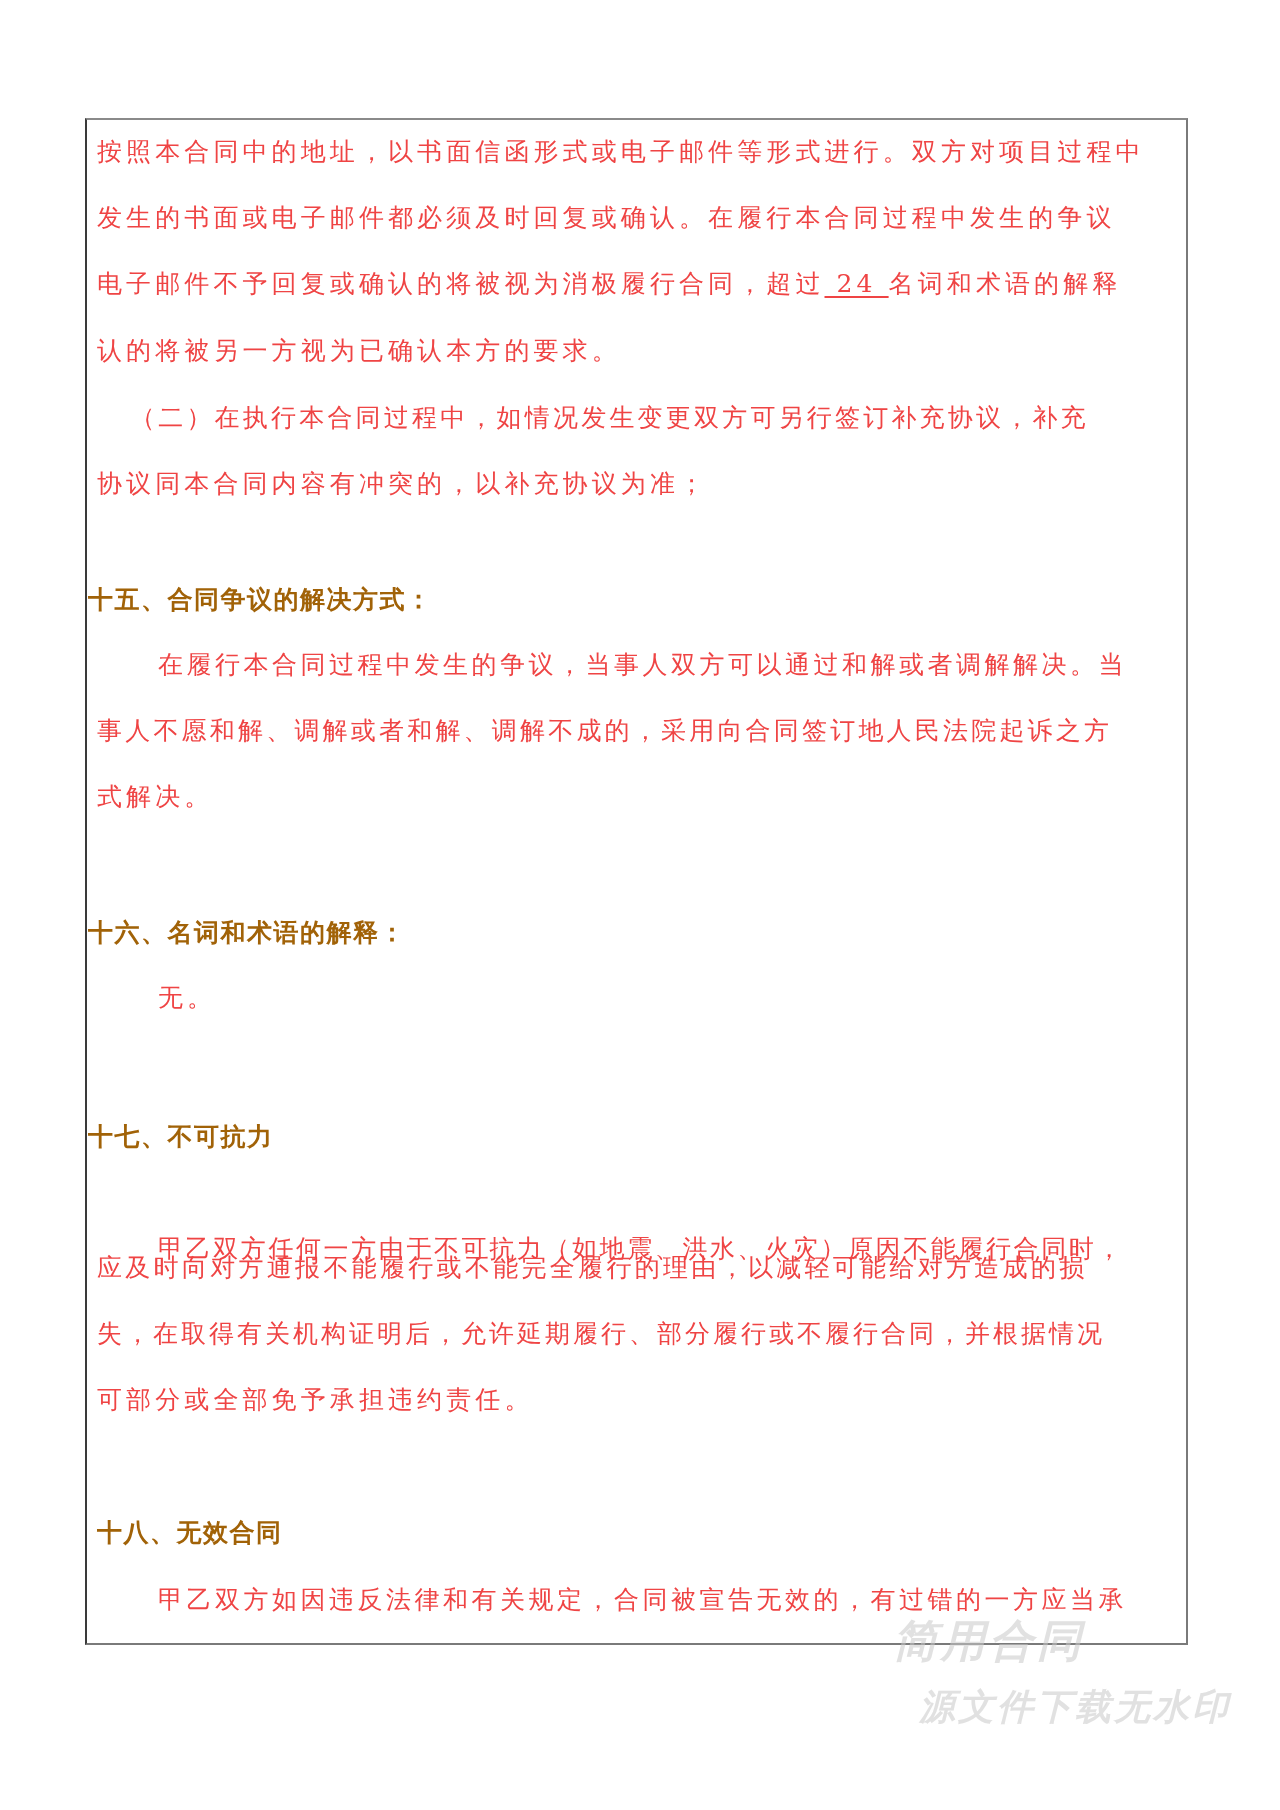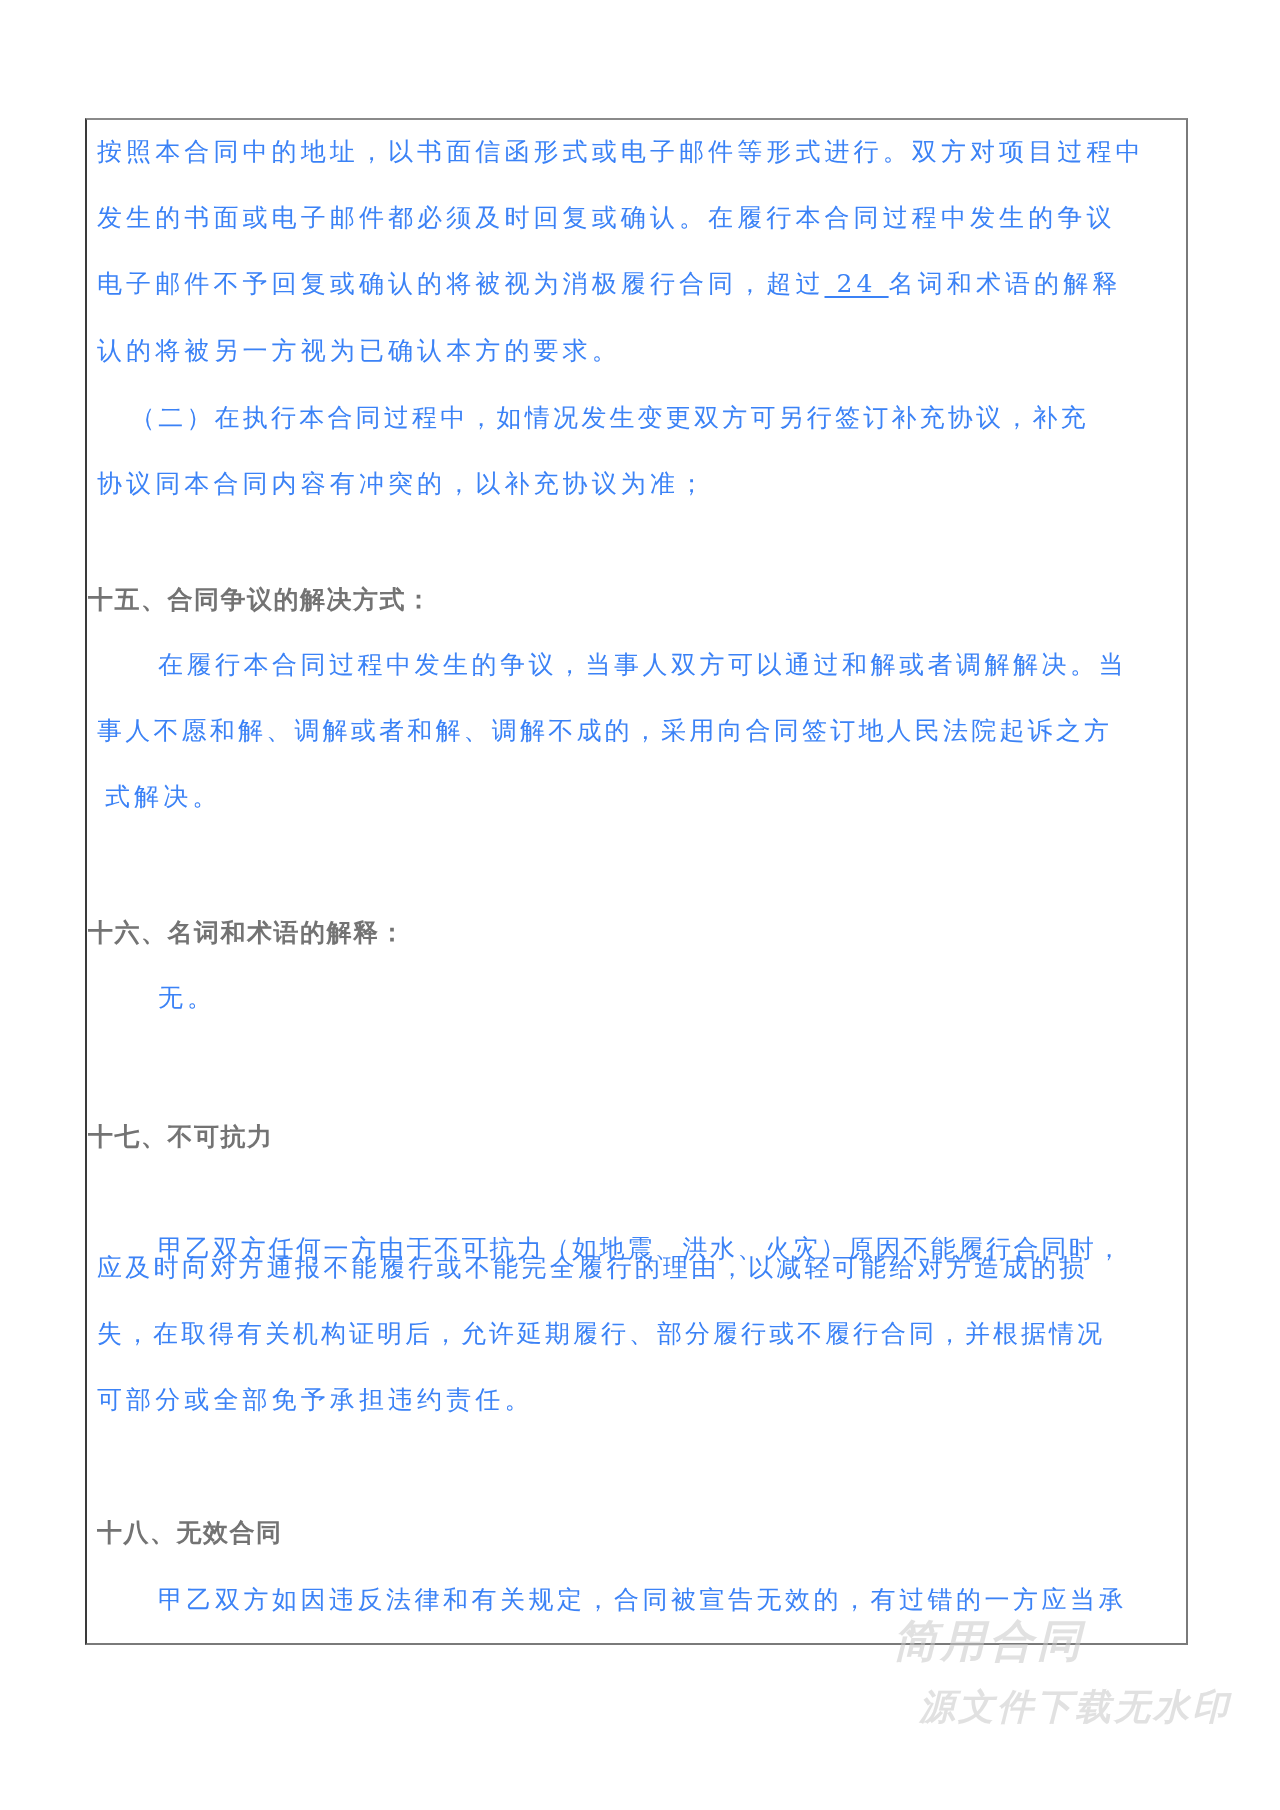--- a/index.html
+++ b/index.html
@@ -10,26 +10,26 @@
   }
   .frame {
     position:absolute; left:85px; top:118px; width:1103px; height:1527px;
     border-left:2px solid #3a3a3a; border-right:2px solid #7a7a7a;
     border-top:2px solid #8a8a8a; border-bottom:2px solid #7a7a7a;
     box-sizing:border-box;
   }
   .line {
     position:absolute; left:97px; white-space:nowrap;
     font-size:25px; line-height:30px; letter-spacing:4.1px;
-    color:#3b82f6;
+    color:#ef4444;
   }
   .heading {
     position:absolute; left:88px; white-space:nowrap;
     font-family: "DejaVu Sans", "Liberation Sans", sans-serif;
-    font-weight:bold; font-size:25px; line-height:30px; letter-spacing:1.5px; color:#737373;text-align:right;
+    font-weight:bold; font-size:25px; line-height:30px; letter-spacing:1.5px; color:#a16207;text-align:right;
   }
   .u { text-decoration:underline; text-underline-offset:4px; }
   .wm {
     position:absolute; font-family:"DejaVu Sans","Liberation Sans",sans-serif;
     font-weight:bold; font-style:italic; color:rgba(200,200,200,0.55); white-space:nowrap;
   }
   .wm1 { left:893px; top:1612px; font-size:44px; letter-spacing:4px; }
   .wm2 { left:893px; top:1683px; font-size:36px; letter-spacing:3px;margin-left:26px; }
 </style>
 </head>
@@ -41,21 +41,21 @@
 <div class="line" style="top:203px;">发生的书面或电子邮件都必须及时回复或确认。在履行本合同过程中发生的争议</div>
 <div class="line" style="top:269px;"><span>电子邮件不予回复或确认的将被视为消极履行合同，超过</span><span class="u"> 24 </span><span>名词和术语的解释</span></div>
 <div class="line" style="top:336px;">认的将被另一方视为已确认本方的要求。</div>
 
 <div class="line" style="top:403px; left:130px; letter-spacing:3.2px;">（二）在执行本合同过程中，如情况发生变更双方可另行签订补充协议，补充</div>
 <div class="line" style="top:469px;">协议同本合同内容有冲突的，以补充协议为准；</div>
 
 <div class="heading" style="top:585px;">十五、合同争议的解决方式：</div>
 <div class="line" style="top:650px; left:158px; letter-spacing:3.5px;">在履行本合同过程中发生的争议，当事人双方可以通过和解或者调解解决。当</div>
 <div class="line" style="top:716px; letter-spacing:3.2px;">事人不愿和解、调解或者和解、调解不成的，采用向合同签订地人民法院起诉之方</div>
-<div class="line" style="top:782px;margin-left:8px;">式解决。</div>
+<div class="line" style="top:782px;">式解决。</div>
 
 <div class="heading" style="top:918px;">十六、名词和术语的解释：</div>
 <div class="line" style="top:983px; left:158px;">无。</div>
 
 <div class="heading" style="top:1122px;font-family:Liberation Serif, serif;">十七、不可抗力</div>
 <div class="line" style="top:1187px; left:158px; letter-spacing:2.6px;margin-top:47px;">甲乙双方任何一方由于不可抗力（如地震、洪水、火灾）原因不能履行合同时，</div>
 <div class="line" style="top:1253px; letter-spacing:3.3px;">应及时向对方通报不能履行或不能完全履行的理由，以减轻可能给对方造成的损</div>
 <div class="line" style="top:1319px; letter-spacing:3.0px;">失，在取得有关机构证明后，允许延期履行、部分履行或不履行合同，并根据情况</div>
 <div class="line" style="top:1385px;">可部分或全部免予承担违约责任。</div>
 

